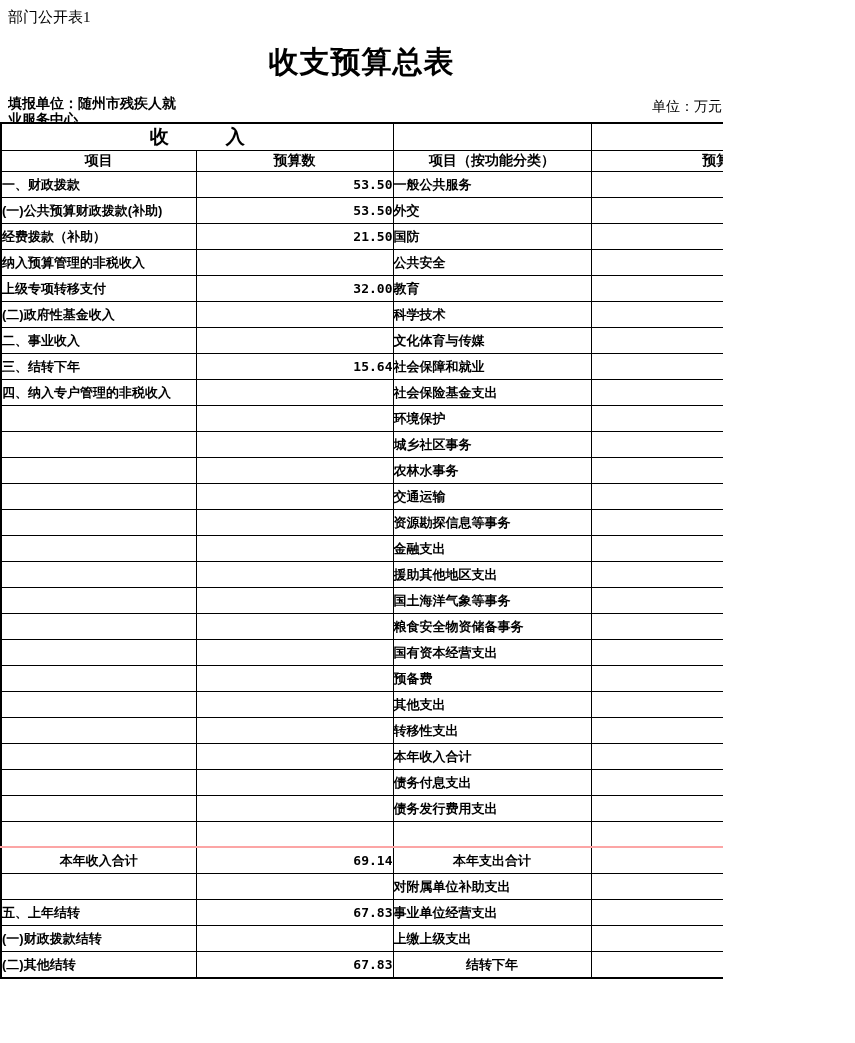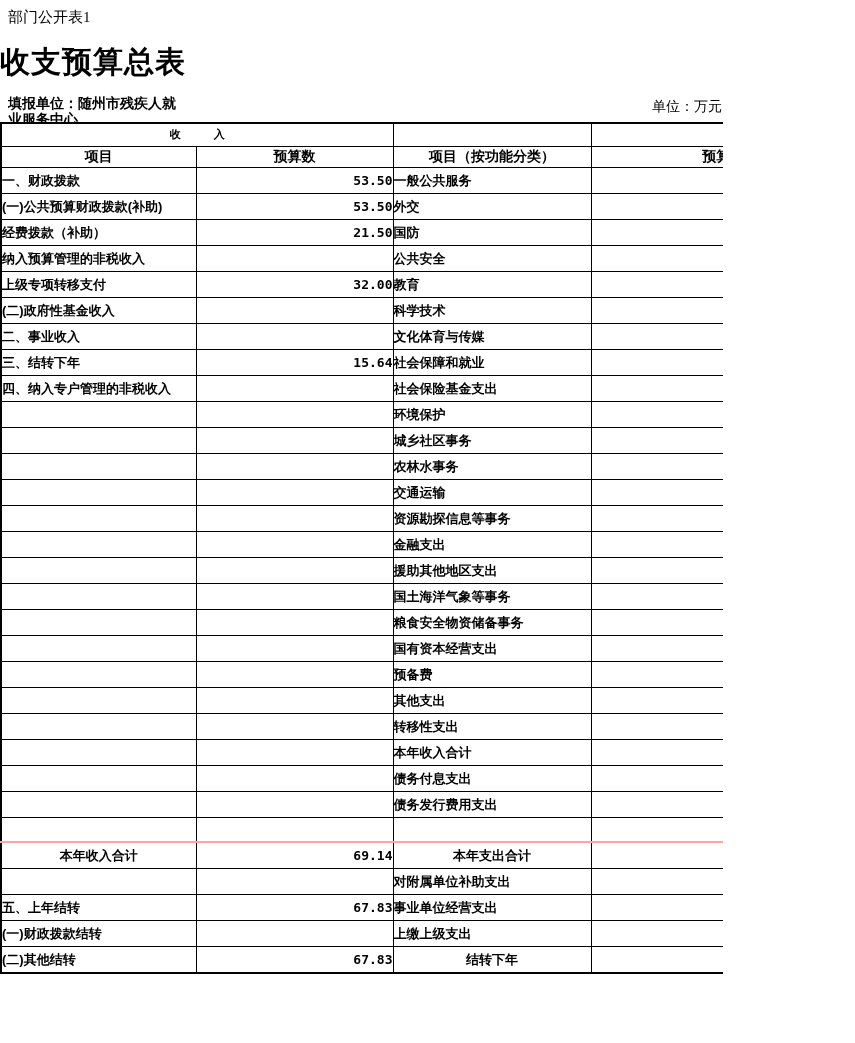--- a/index.html
+++ b/index.html
@@ -9,21 +9,21 @@
   }
   .sheet { position:relative; width:723px; height:1043px; overflow:hidden; background:#ffffff;border-radius:6px; }
 
   .doc-label {
     position:absolute; left:8px; top:8px;
     font-size:15px; font-weight:normal;
     font-family:"Liberation Serif","DejaVu Serif",serif;
   }
   .title {
     position:absolute; left:0; top:42px; width:100%; margin:0;
-    font-size:30px; font-weight:bold; letter-spacing:1px;
+    text-align:center; font-size:30px; font-weight:bold; letter-spacing:1px;
     font-family:"Liberation Serif","DejaVu Serif",serif;
   }
   .unit-name {
     position:absolute; left:8px; top:95px; width:190px; height:27px;
     overflow:hidden; font-size:14px; font-weight:bold; line-height:16px;
   }
   .unit-measure {
     position:absolute; right:1px; top:98px;
     font-size:14px; font-weight:normal;
   }
@@ -33,21 +33,21 @@
     border-collapse:collapse; table-layout:fixed; background:#ffffff;
     border:2px solid #000000;
   }
   table.budget th, table.budget td {
     border:1px solid #000000; padding:0; overflow:hidden; white-space:nowrap;
   }
   tr.grp-row  { height:23px; }
   tr.col-row  { height:21px; }
   tbody tr    { height:25px; }
 
-  th.grp  { font-size:11px; font-weight:bold; text-align:center;margin-left:6px; }
+  th.grp  { font-size:19px; font-weight:bold; text-align:center;margin-left:6px; }
   th.colh { font-size:14px; font-weight:bold; text-align:center; }
 
   td.c-item { font-size:13px; font-weight:bold; text-align:left; line-height:25px; }
   td.ind0 { padding-left:3px; }
   td.ind1 { padding-left:9px; }
   td.ind2 { padding-left:31px; }
   td.cb   { text-align:center; padding-left:0; }
   td.c-val {
     font-size:13px; font-weight:bold; text-align:right; padding-right:4px;
     font-family:"DejaVu Sans Mono","Liberation Mono",monospace; line-height:25px;

